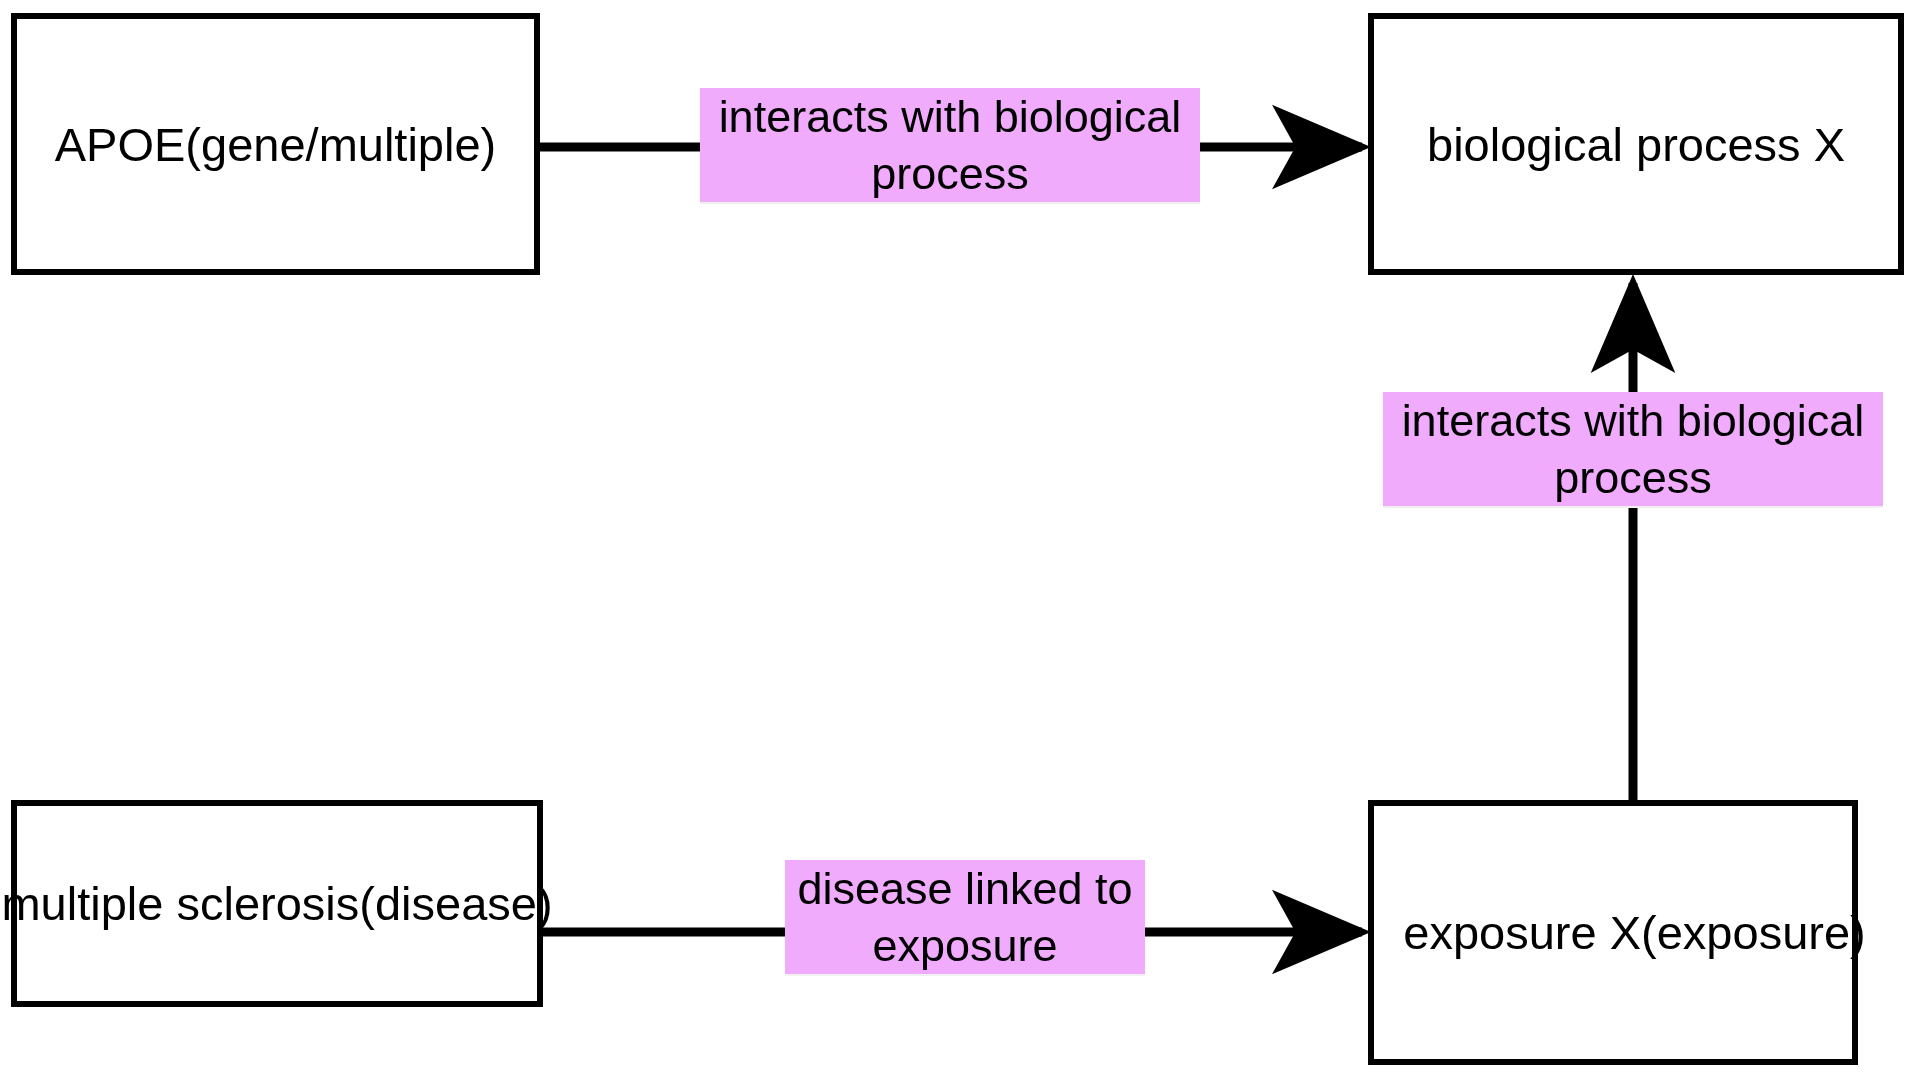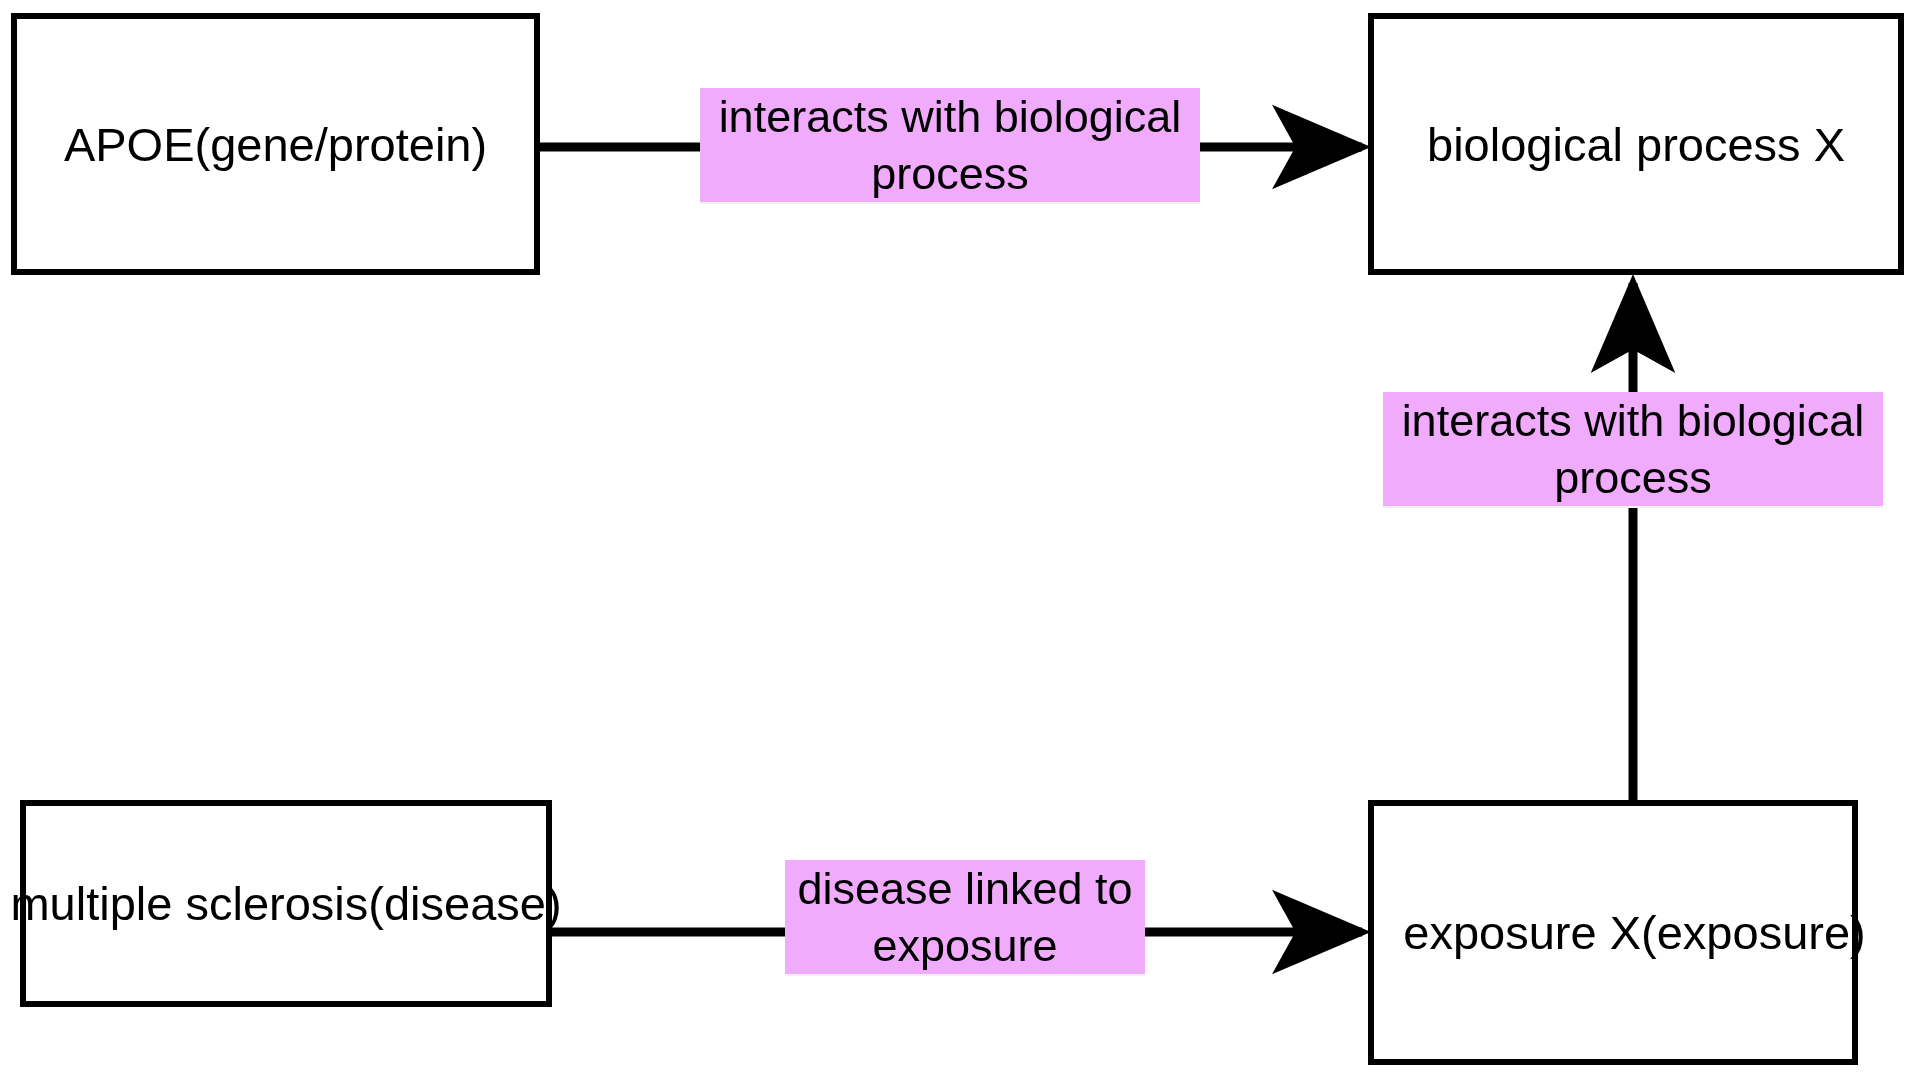--- a/index.html
+++ b/index.html
@@ -56,21 +56,21 @@
     box-sizing: border-box;
     padding: 0;
   }
   .edge-label span {
     display: block;
     white-space: nowrap;
   }
   
   #node-apoe      { left: 11px;   top: 13px;   width: 529px; height: 262px; }
   #node-bioproc   { left: 1368px; top: 13px;   width: 536px; height: 262px; }
-  #node-ms        { left: 20px;   top: 800px;  width: 532px; height: 207px; }
+  #node-ms        { left: 11px;   top: 800px;  width: 532px; height: 207px; }
   #node-exposure  { left: 1368px; top: 800px;  width: 490px; height: 265px; padding-left: 43px; }
   
   #label-apoe-bioproc { left: 700px;  top: 88px;  width: 500px; }
   #label-exp-bioproc  { left: 1383px; top: 392px; width: 500px; }
   #label-ms-exp       { left: 785px;  top: 860px; width: 360px; }
 </style>
 </head>
 <body>
 
 <div id="canvas">
@@ -87,21 +87,21 @@
 
     <line x1="540" y1="147" x2="1362" y2="147" stroke="#000000" stroke-width="9" marker-end="url(#arrow-right)"></line>
 
     <line x1="1633" y1="800" x2="1633" y2="283" stroke="#000000" stroke-width="9" marker-end="url(#arrow-up)"></line>
 
     <line x1="543" y1="932" x2="1362" y2="932" stroke="#000000" stroke-width="9" marker-end="url(#arrow-right)"></line>
   </svg>
 
   <div class="node" id="node-apoe">
     <span class="node-line">APOE</span>
-    <span class="node-line">(gene/protein)</span>
+    <span class="node-line">(gene/multiple)</span>
   </div>
 
   <div class="node" id="node-bioproc">
     <span class="node-line">biological process X</span>
   </div>
 
   <div class="node" id="node-ms">
     <span class="node-line">multiple sclerosis</span>
     <span class="node-line">(disease)</span>
   </div>

